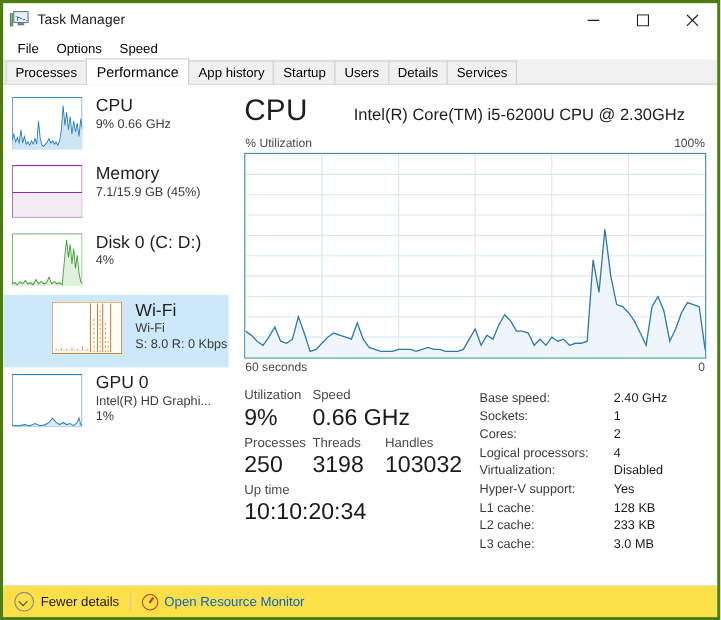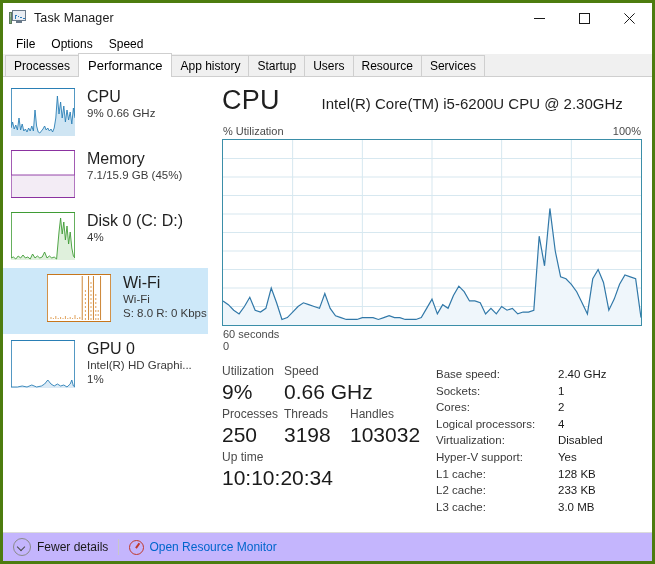--- a/index.html
+++ b/index.html
@@ -225,21 +225,20 @@
     overflow: hidden;
   }
   .chart-box svg { display: block; width: 100%; height: 100%; }
   .chart-foot {
     display: flex;
     justify-content: space-between;
     font-size: 11px;
     color: #4a4a4a;
     margin-top: 2px;
     padding: 0 1px;
-    flex-direction: column;
   }
 
   
   .stats {
     display: flex;
     margin-top: 12px;
   }
   .stats-left { width: 214px; flex: none; }
   .stat-row { display: flex; margin-bottom: 2px; }
   .stat-cell { }
@@ -269,21 +268,21 @@
     color: #3a3a3a;
   }
   .spec-key { width: 122px; flex: none; }
   .spec-val { color: #1a1a1a; }
 
   
   .statusbar {
     position: absolute;
     left: 0; right: 0; bottom: 0;
     height: 29px;
-    background: #c4b5fd;
+    background: #fde047;
     border-top: 1px solid #dcdcdc;
     display: flex;
     align-items: center;
     padding-left: 10px;
     box-sizing: border-box;
     overflow: hidden;
   }
   .sb-link {
     display: flex;
     align-items: center;
@@ -371,21 +370,21 @@
     <div class="menu-item">Options</div>
     <div class="menu-item">Speed</div>
   </div>
 
   <div class="tabstrip">
     <div class="tab">Processes</div>
     <div class="tab active">Performance</div>
     <div class="tab">App history</div>
     <div class="tab">Startup</div>
     <div class="tab">Users</div>
-    <div class="tab">Resource</div>
+    <div class="tab">Details</div>
     <div class="tab">Services</div>
   </div>
 
   <div class="body">
 
     <div class="sidebar">
 
       <div class="side-item">
         <div class="thumb">
           <svg viewBox="0 0 80 48" preserveAspectRatio="none">

